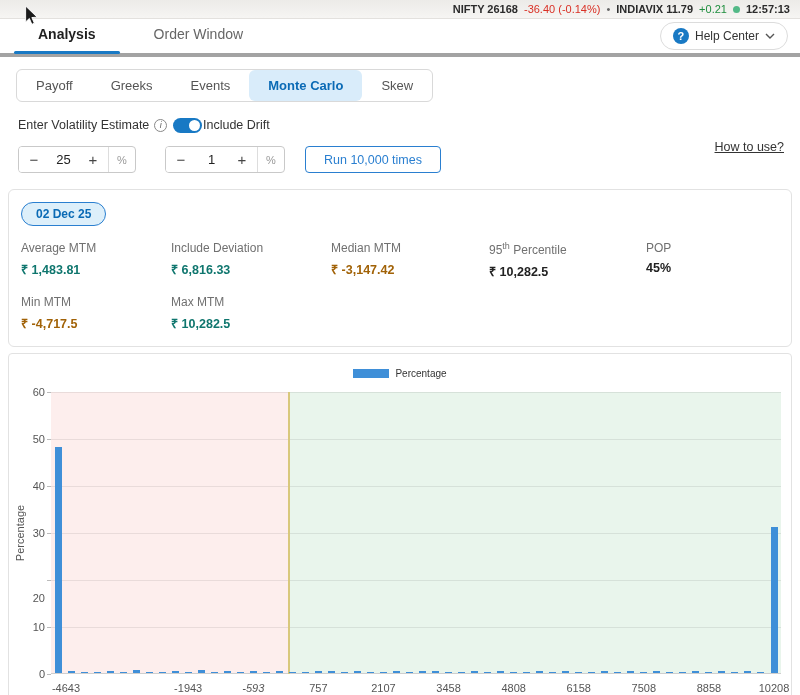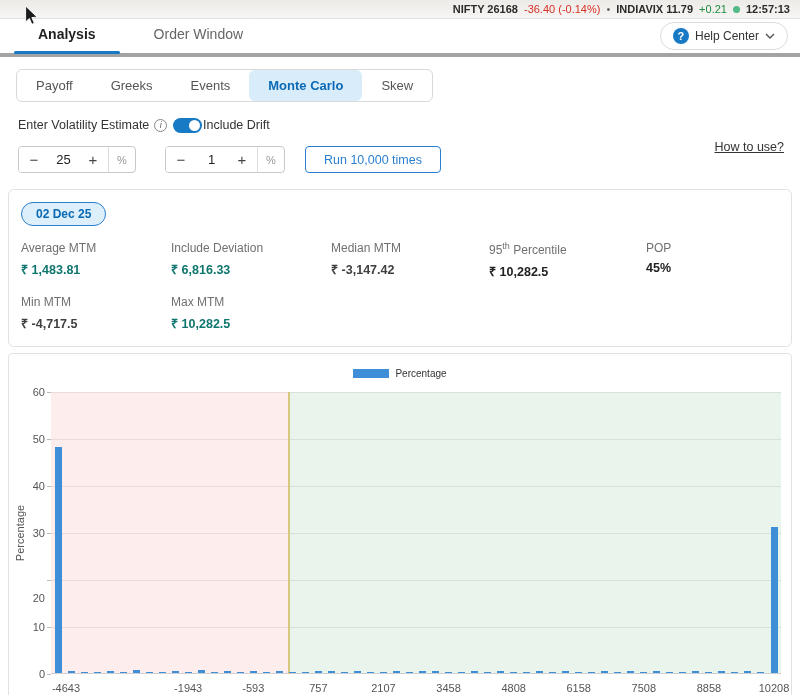--- a/index.html
+++ b/index.html
@@ -82,21 +82,21 @@
   .chip {
     display: inline-block; padding: 4px 14px; border: 1.5px solid #2a7fd0; border-radius: 15px;
     background: #ddeffa; color: #0a6ab5; font-size: 12px; font-weight: bold; cursor: pointer;
   }
   .stats-row { display: flex; margin-top: 15px; }
   .stat-col { flex: none; }
   .stat-label { font-size: 12px; color: #707070; }
   .stat-label sup { font-size: 9px; }
   .stat-value { margin-top: 6px; font-size: 12.5px; font-weight: bold; }
   .val-green { color: #0f766e; }
-  .val-red { color: #404040; }
+  .val-red { color: #a16207; }
   .val-dark { color: #222; }
   
   .chart-card {
     margin: 6px 8px 0 8px; border: 1px solid #e2e2e2; border-radius: 4px;
     position: relative; height: 372px; background: #fff;
   }
   .legend { position: absolute; top: 14px; left: 0; right: 0; display: flex; align-items: center; justify-content: center; gap: 6px; }
   .legend-swatch { width: 36px; height: 9px; }
   .legend-label { font-size: 10px; color: #333; }
   .plot { position: absolute; left: 42px; top: 38px; width: 730px; height: 282px; }
@@ -310,21 +310,21 @@
       <div class="bar" style="left: 641.391px; width: 7px; height: 1.88px; background: rgb(63, 143, 216);"></div>
       <div class="bar" style="left: 654.409px; width: 7px; height: 1.175px; background: rgb(63, 143, 216);"></div>
       <div class="bar" style="left: 667.427px; width: 7px; height: 1.645px; background: rgb(63, 143, 216);"></div>
       <div class="bar" style="left: 680.445px; width: 7px; height: 1.41px; background: rgb(63, 143, 216);"></div>
       <div class="bar" style="left: 693.464px; width: 7px; height: 2.115px; background: rgb(63, 143, 216);"></div>
       <div class="bar" style="left: 706.482px; width: 7px; height: 1.41px; background: rgb(63, 143, 216);"></div>
       <div class="bar" style="left: 719.5px; width: 7px; height: 145.7px; background: rgb(63, 143, 216);"></div>
       <div class="xtick-label" style="left: 15px;">-4643</div>
       <div class="xtick-label" style="left: 72.0865px; margin-top: 39px;">-3293</div>
       <div class="xtick-label" style="left: 137.173px;">-1943</div>
-      <div class="xtick-label" style="left: 202.26px;">-593</div>
+      <div class="xtick-label" style="left: 202.26px; font-style: italic;">-593</div>
       <div class="xtick-label" style="left: 267.346px;">757</div>
       <div class="xtick-label" style="left: 332.433px;">2107</div>
       <div class="xtick-label" style="left: 397.567px;">3458</div>
       <div class="xtick-label" style="left: 462.654px;">4808</div>
       <div class="xtick-label" style="left: 527.74px;">6158</div>
       <div class="xtick-label" style="left: 592.827px;">7508</div>
       <div class="xtick-label" style="left: 657.913px; text-align: center;">8858</div>
       <div class="xtick-label" style="left: 723px;">10208</div>
     </div>
 

